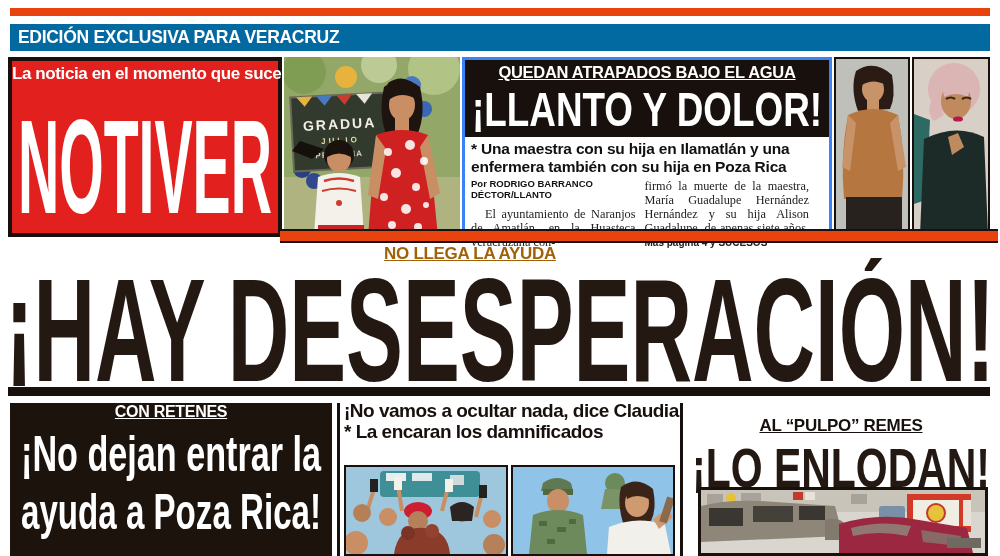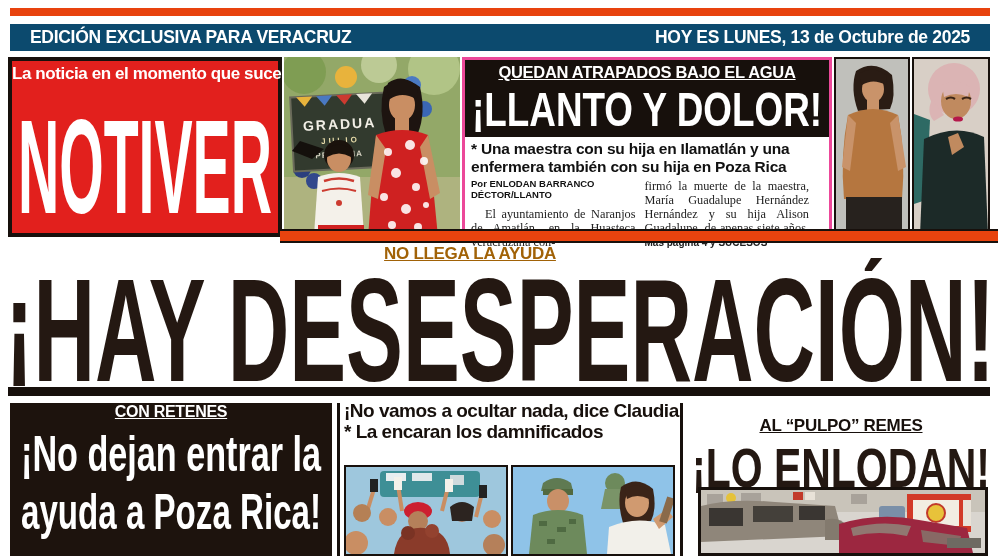--- a/index.html
+++ b/index.html
@@ -5,36 +5,36 @@
   html,body{margin:0;padding:0;background:#777;}
   .page{
     position:relative;width:1000px;height:556px;margin:0 auto;
     background:#ffffff;overflow:hidden;
     font-family:"Liberation Sans",sans-serif;
   }
   .abs{position:absolute;}
   
   .top-strip{left:10px;top:8px;width:980px;height:8px;background:#e8430e;}
   .top-bar{
-    left:10px;top:24px;width:980px;height:27px;background:#0c4a6e;
+    left:10px;top:24px;width:980px;height:27px;background:#0369a1;
     display:flex;justify-content:space-between;align-items:center;
-    padding:0 20px;box-sizing:border-box;
+    padding:0 8px;box-sizing:border-box;
   }
   .top-bar span{color:#fff;font-weight:bold;font-size:17.5px;letter-spacing:-0.3px;white-space:nowrap;}
   
   .logo-box{
     left:8px;top:57px;width:274px;height:180px;background:#e2201d;
     border:4px solid #17100c;box-sizing:border-box;text-align:center;
   }
   .logo-tagline{color:#fff;font-weight:bold;font-size:17px;margin-top:3px;letter-spacing:-0.4px;white-space:nowrap;}
   .logo-svg{display:block;width:262px;height:142px;margin:2px auto 0;}
   
   .lead-box{
     left:462px;top:57px;width:370px;height:180px;
-    border:3px solid #ec4899;box-sizing:border-box;background:#fff;
+    border:3px solid #3b82f6;box-sizing:border-box;background:#fff;
   }
   .lead-head{background:#17100c;height:77px;text-align:center;}
   .lead-kicker{color:#fff;font-weight:bold;font-size:16.5px;text-decoration:underline;padding-top:3px;display:inline-block;letter-spacing:-0.3px;}
   .lead-headline-svg{display:block;width:358px;height:50px;margin:0 auto;}
   .lead-body{padding:3px 20px 0 6px;}
   .subhead{font-weight:bold;font-size:15.5px;line-height:1.13;color:#111;letter-spacing:-0.2px;white-space:nowrap;}
   .cols{display:flex;gap:9px;margin-top:4px;}
   .col{width:172px;}
   .byline{font-weight:bold;font-size:9.5px;line-height:1.15;color:#111;}
   .serif{font-family:"Liberation Serif",serif;font-size:12.3px;line-height:1.14;text-align:justify;color:#222;margin:0;}
@@ -69,21 +69,20 @@
   svg{display:block;}
 </style>
 </head>
 <body>
 
 <div class="page">
 
   <div class="abs top-strip"></div>
   <div class="abs top-bar">
     <span>EDICIÓN EXCLUSIVA PARA VERACRUZ</span>
-    <span>HOY ES LUNES, 13 de Octubre de 2025</span>
   </div>
 
   <div class="abs logo-box">
     <div class="logo-tagline">La noticia en el momento que sucede</div>
     <svg class="logo-svg" viewBox="0 0 262 142" preserveAspectRatio="none">
       <text x="131" y="127" text-anchor="middle" font-family="Liberation Sans, sans-serif" font-weight="bold" font-size="133" fill="#ffffff" textLength="254" lengthAdjust="spacingAndGlyphs">NOTIVER</text>
     </svg>
   </div>
 
   <div class="abs grad">
@@ -154,21 +153,21 @@
       <svg class="lead-headline-svg" viewBox="0 0 358 50" preserveAspectRatio="none">
         <text x="179" y="44" text-anchor="middle" font-family="Liberation Sans, sans-serif" font-weight="bold" font-size="48" fill="#ffffff" textLength="350" lengthAdjust="spacingAndGlyphs">¡LLANTO Y DOLOR!</text>
       </svg>
     </div>
     <div class="lead-body">
       <div class="subhead">* Una maestra con su hija en Ilamatlán  y una</div>
       <div class="subhead">enfermera también con su hija en Poza Rica</div>
       <div class="cols">
         <div class="col">
           <div class="byline">
-            <div>Por ENLODAN BARRANCO</div>
+            <div>Por RODRIGO BARRANCO</div>
             <div>DÉCTOR/LLANTO</div>
           </div>
           <p class="serif indent">El ayuntamiento de Naranjos de Amatlán, en la Huasteca veracruzana con-</p>
         </div>
         <div class="col">
           <p class="serif"><span>firmó la muerte de la maestra, María Guadalupe Hernández Hernández y su hija Alison Guadalupe, de apenas siete años. </span><span class="more">Más página 4 y SUCESOS</span></p>
         </div>
       </div>
     </div>
   </div>

